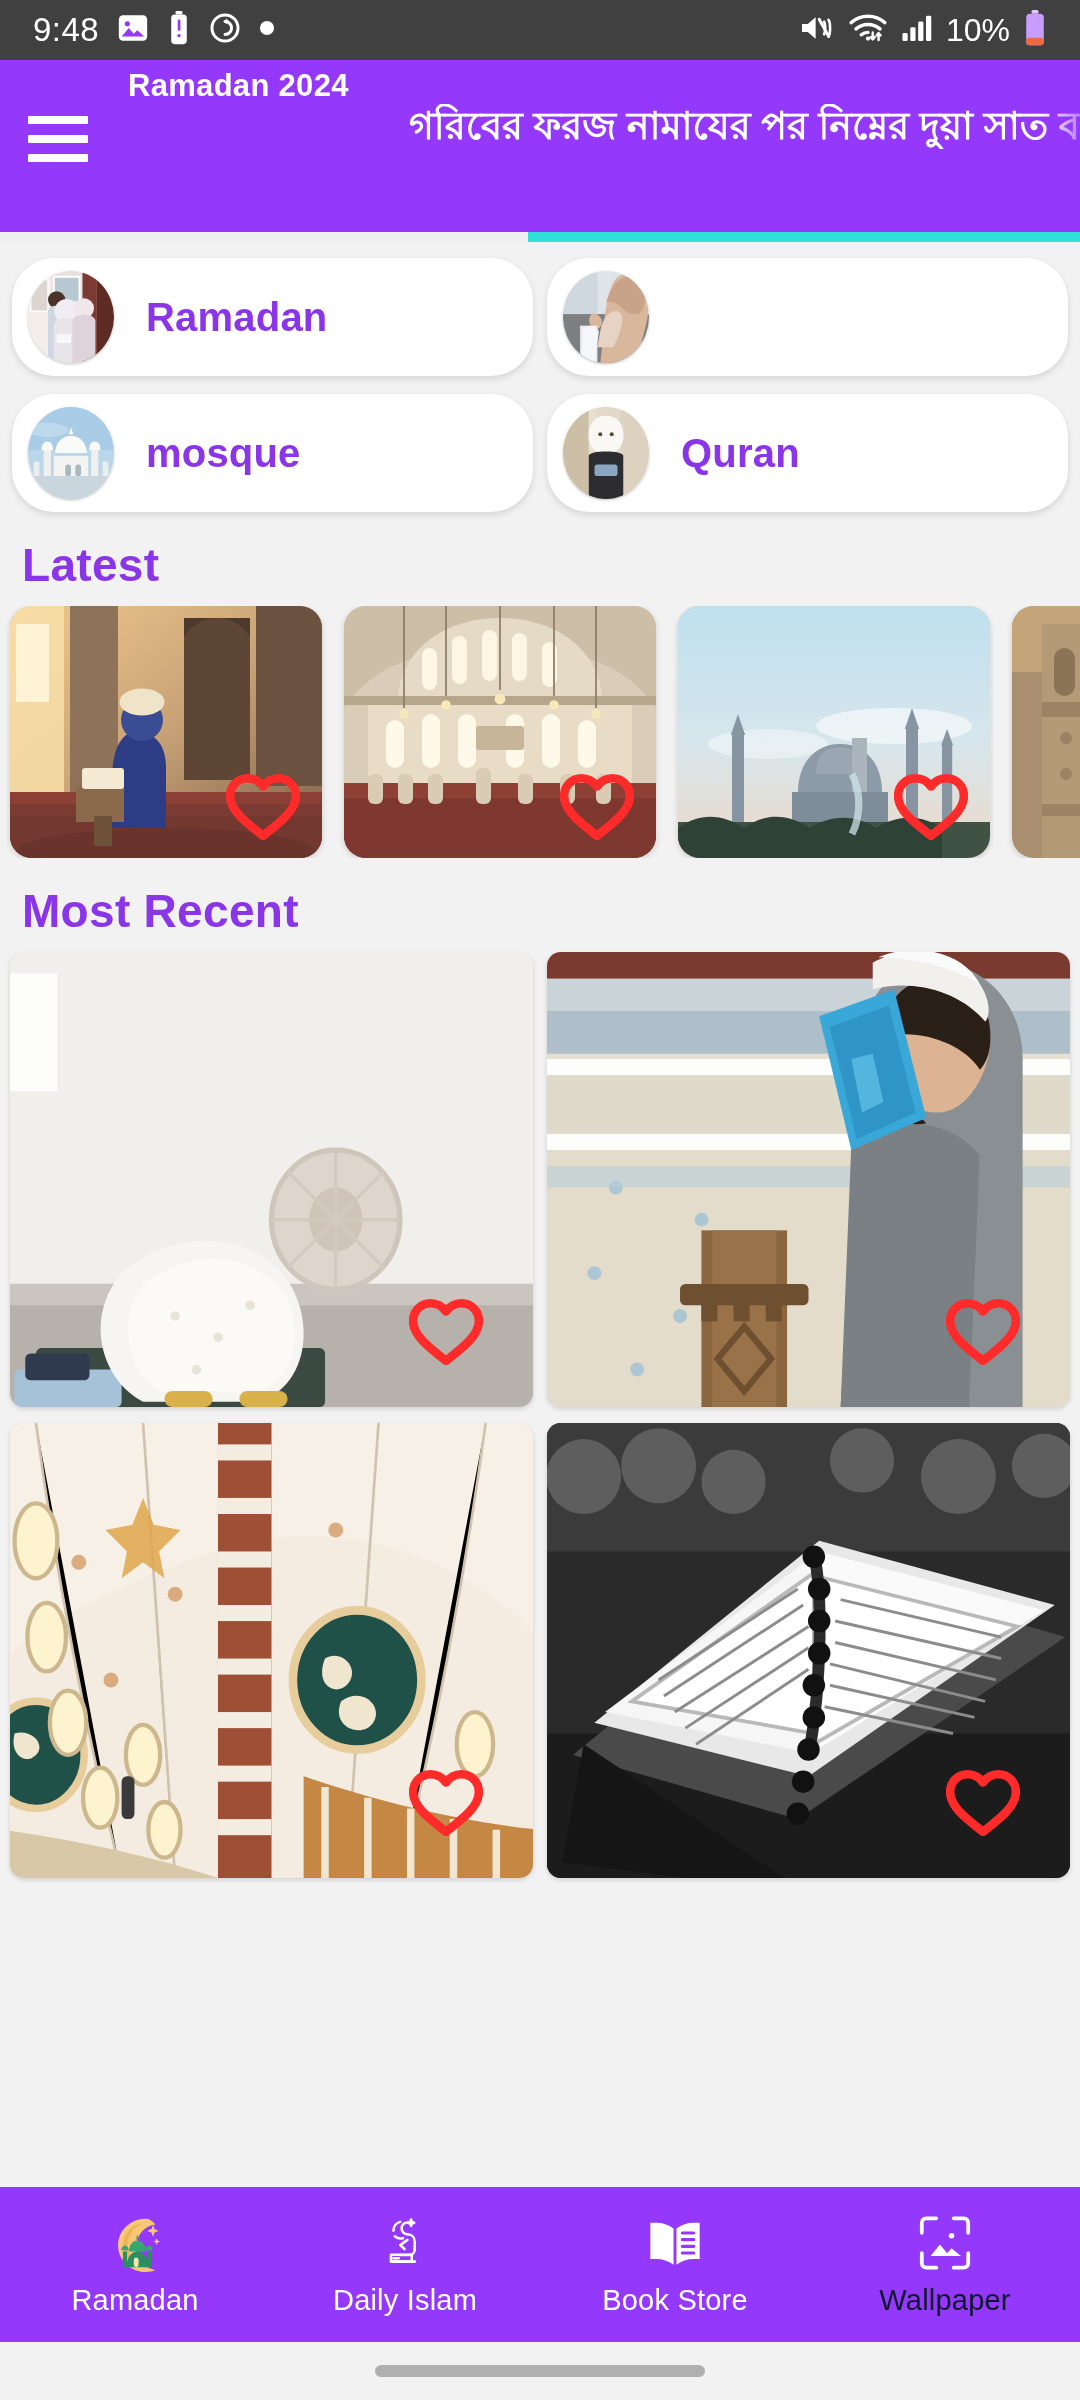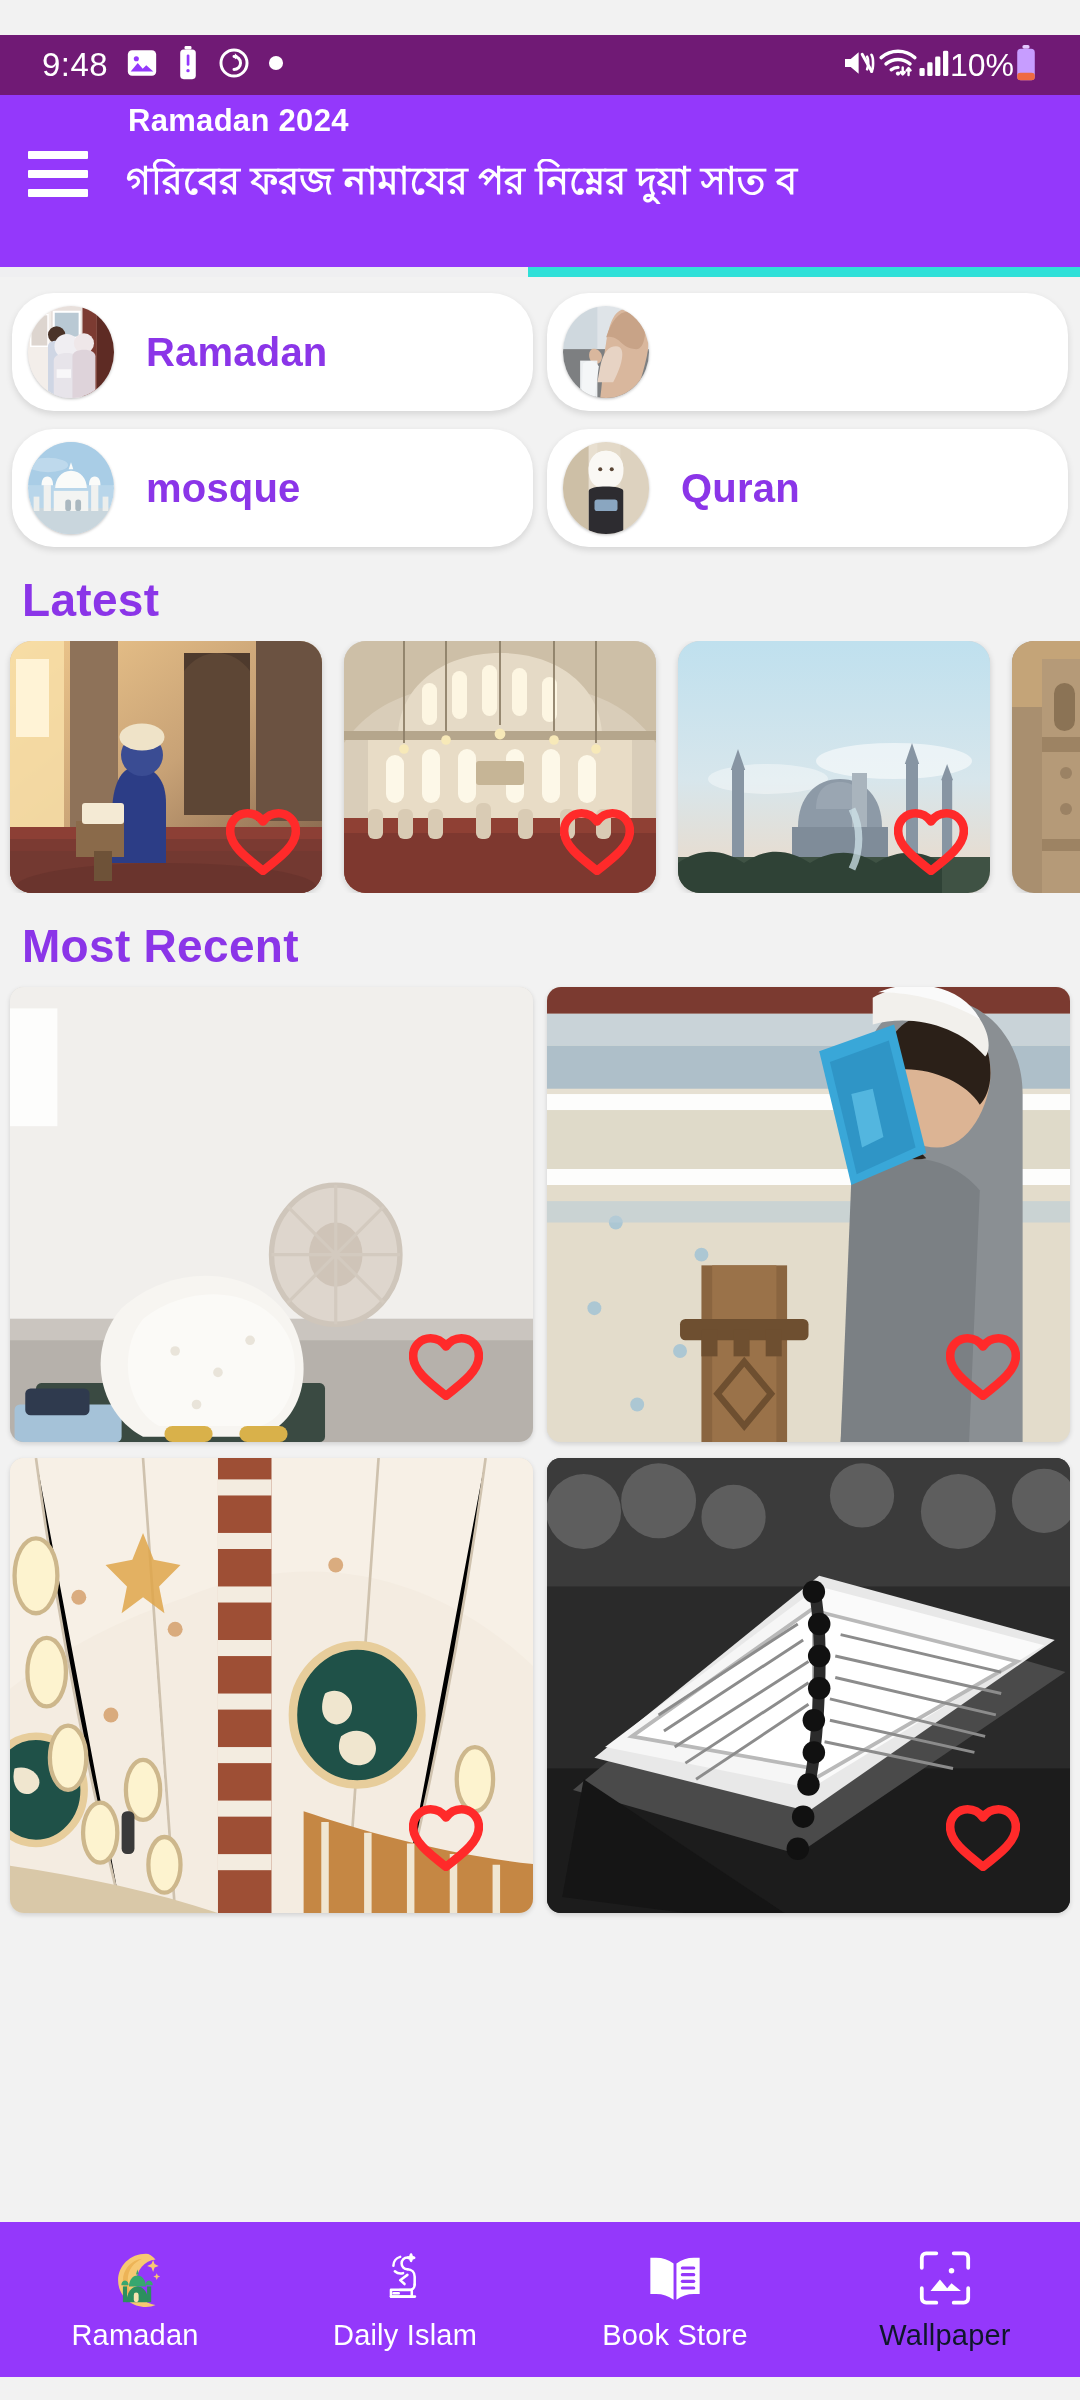--- a/index.html
+++ b/index.html
@@ -5,50 +5,51 @@
   * { margin:0; padding:0; box-sizing:border-box; }
   html, body {
     width:1080px; height:2400px;
     font-family:"Liberation Sans", sans-serif;
     background:#f2f2f2; overflow:hidden;
   }
   #app { position:relative; width:1080px; height:2400px; background:#f2f2f2; }
 
   
   .statusbar {
-    height:60px; background:#701a75; display:flex; align-items:center;
-    padding:0 42px; color:#fff; position:relative;margin-top:35px;
+    height:60px; background:#404040; display:flex; align-items:center;
+    padding:0 33px; color:#fff; position:relative;
   }
   .sb-left { display:flex; align-items:center; gap:17px; }
   .sb-time { font-size:33px; font-weight:400; letter-spacing:0.5px; }
-  .sb-right { margin-left:auto; display:flex; align-items:center; }
+  .sb-right { margin-left:auto; display:flex; align-items:center; gap:13px; }
   .sb-pct { font-size:32px; font-weight:400; }
   .ic { display:block; }
 
   
   .appbar {
     height:172px; background:#9438fb; position:relative;
     display:flex; align-items:flex-start; padding-top:8px;
   }
   .hamburger {
     width:60px; margin-left:28px; margin-top:48px;
     display:flex; flex-direction:column; gap:11px; cursor:pointer;
   }
   .hamburger span { display:block; height:8px; background:#fff; border-radius:1px; }
   .appbar-texts { flex:1; padding-left:14px; overflow:hidden; }
   .appbar-title {
     color:#fff; font-size:31px; font-weight:bold; letter-spacing:0.3px;
     padding-left:26px; line-height:1.15;
   }
   .marquee {
     color:#fff; font-size:38px; font-weight:bold; white-space:nowrap;
-    margin-top:20px; padding-left:24px; line-height:1.2;
+    margin-top:0; padding-left:24px; line-height:1.2;
     overflow:hidden; text-overflow:clip;
     -webkit-mask-image:linear-gradient(to right, transparent 0, #000 14px, #000 96%, rgba(0,0,0,.35) 100%);
             mask-image:linear-gradient(to right, transparent 0, #000 14px, #000 96%, rgba(0,0,0,.35) 100%);
+            text-align:right;
   }
 
   
   .indicator-track { height:10px; width:100%; background:#efeff1; display:flex; }
   .indicator-track .fill-left { flex:0 0 528px; background:#efeff1; }
   .indicator-track .fill-right { flex:1; background:#2fe0d8; }
 
   
   .cats {
     display:grid; grid-template-columns:1fr 1fr; gap:18px 14px;

